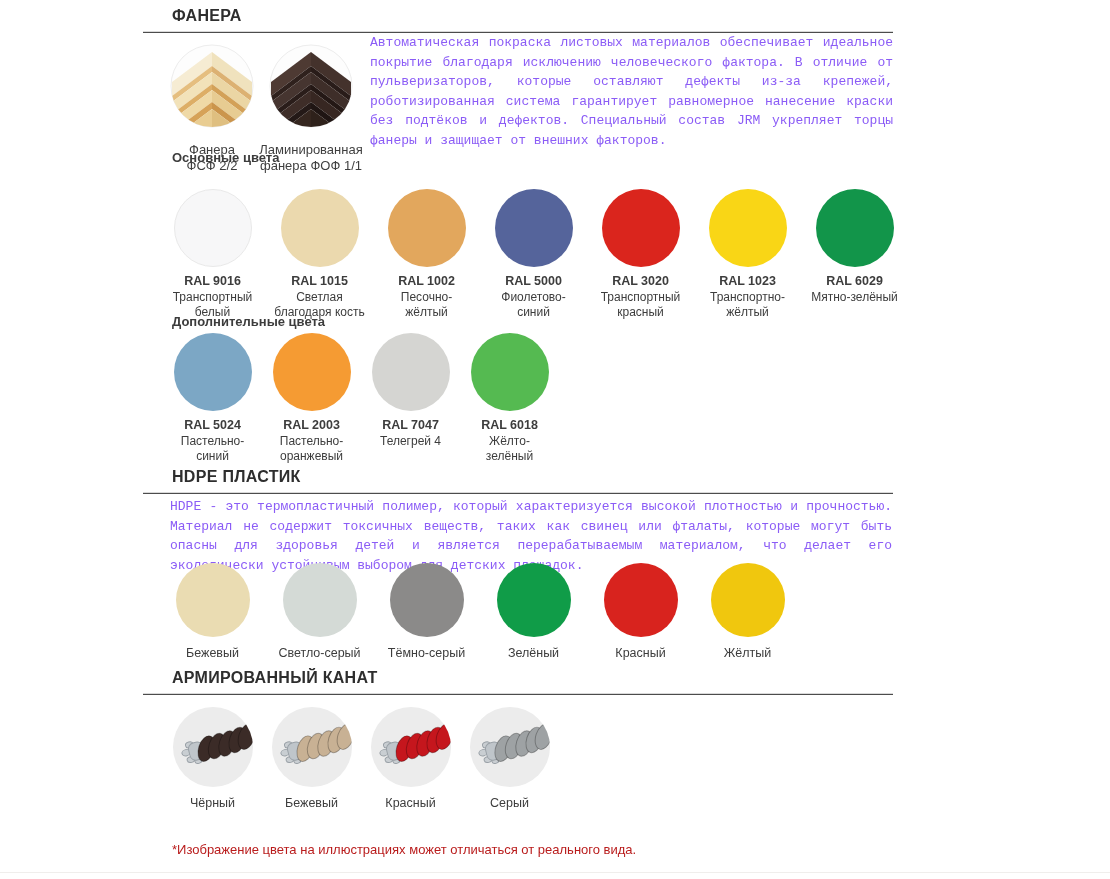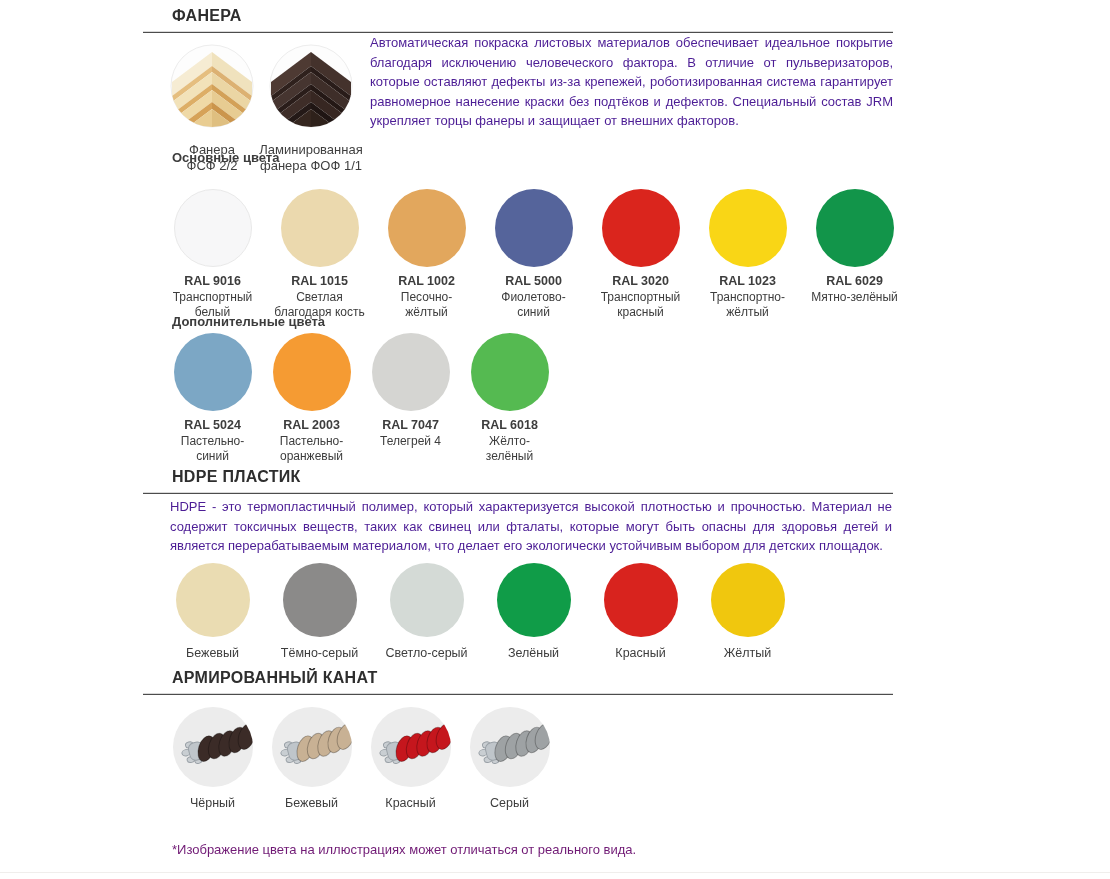--- a/index.html
+++ b/index.html
@@ -10,21 +10,21 @@
   }
   .content{position:absolute;left:143px;top:0;width:750px;height:663px;}
 
   
   .sec-header{position:absolute;left:0;width:750px;}
   .sec-title{font-size:16px;font-weight:bold;color:#2e2e2e;padding-left:29px;letter-spacing:.3px;line-height:20px;}
   .rule{margin-top:5px;height:2px;background:#4c4c4c;}
   .rule::after{content:"";display:block;height:1px;background:#d9d9d9;margin-top:1px;}
 
   
-  .desc{font-size:13px;line-height:19.5px;color:#4c1d95;text-align:justify;white-space:pre-line;}
+  .desc{font-size:13px;line-height:19.5px;color:#8b5cf6;text-align:justify;white-space:pre-line;font-family:Liberation Mono, monospace;}
 
   
   .plywood-figs{position:absolute;top:44px;left:27px;display:flex;gap:15px;}
   .pfig{width:84px;}
   .pfig .cap{width:150px;margin-left:-33px;text-align:center;margin-top:10px;font-size:13px;line-height:16px;color:#3f3f3f;white-space:pre-line;}
 
   
   .row-label{position:absolute;left:29px;font-size:13px;font-weight:bold;color:#3c3c3c;}
   .swatch-row{position:absolute;left:20px;display:grid;}
   .cols7{grid-template-columns:repeat(7,99px);gap:8px;}
@@ -33,21 +33,21 @@
   .swatch{width:78px;height:78px;border-radius:50%;margin:0 auto;border:1px solid transparent;box-sizing:border-box;}
   .swatch.small{width:74px;height:74px;}
   .swatch-code{font-weight:bold;margin-top:7px;font-size:12.5px;line-height:14px;}
   .swatch-name{white-space:pre-line;line-height:14.5px;margin-top:2px;font-size:12px;}
   .hdpe-name{margin-top:9px;font-size:12.5px;}
 
   
   .rope-cell{text-align:center;color:#3d3d3d;}
   .rope-label{margin-top:4px;font-size:12.5px;}
 
-  .footnote{position:absolute;left:29px;top:842px;font-size:13px;color:#701a75;}
+  .footnote{position:absolute;left:29px;top:842px;font-size:13px;color:#b91c1c;}
   .bottom-line{position:absolute;left:0;top:872px;width:1110px;height:1px;background:#f0eeec;}
 </style>
 </head>
 <body>
 
 <div class="content">
 
   <div class="sec-header" style="top:6px;">
     <div class="sec-title">ФАНЕРА</div>
     <div class="rule"></div>
@@ -198,26 +198,26 @@
   </div>
 
   <p class="desc" style="position:absolute;top:497px;left:27px;width:722px;margin:0;">HDPE - это термопластичный полимер, который характеризуется высокой плотностью и прочностью. Материал не содержит токсичных веществ, таких как свинец или фталаты, которые могут быть опасны для здоровья детей и является перерабатываемым материалом, что делает его экологически устойчивым выбором для детских площадок.</p>
 
   <div class="swatch-row cols7" style="top:563px;">
     <div class="swatch-cell">
       <div class="swatch small" style="background-color: rgb(234, 220, 178);"></div>
       <div class="hdpe-name">Бежевый</div>
     </div>
     <div class="swatch-cell">
+      <div class="swatch small" style="background-color: rgb(212, 218, 214);"></div>
+      <div class="hdpe-name">Светло-серый</div>
+    </div>
+    <div class="swatch-cell">
       <div class="swatch small" style="background-color: rgb(139, 138, 137);"></div>
       <div class="hdpe-name">Тёмно-серый</div>
-    </div>
-    <div class="swatch-cell">
-      <div class="swatch small" style="background-color: rgb(212, 218, 214);"></div>
-      <div class="hdpe-name">Светло-серый</div>
     </div>
     <div class="swatch-cell">
       <div class="swatch small" style="background-color: rgb(16, 156, 72);"></div>
       <div class="hdpe-name">Зелёный</div>
     </div>
     <div class="swatch-cell">
       <div class="swatch small" style="background-color: rgb(216, 35, 30);"></div>
       <div class="hdpe-name">Красный</div>
     </div>
     <div class="swatch-cell">

